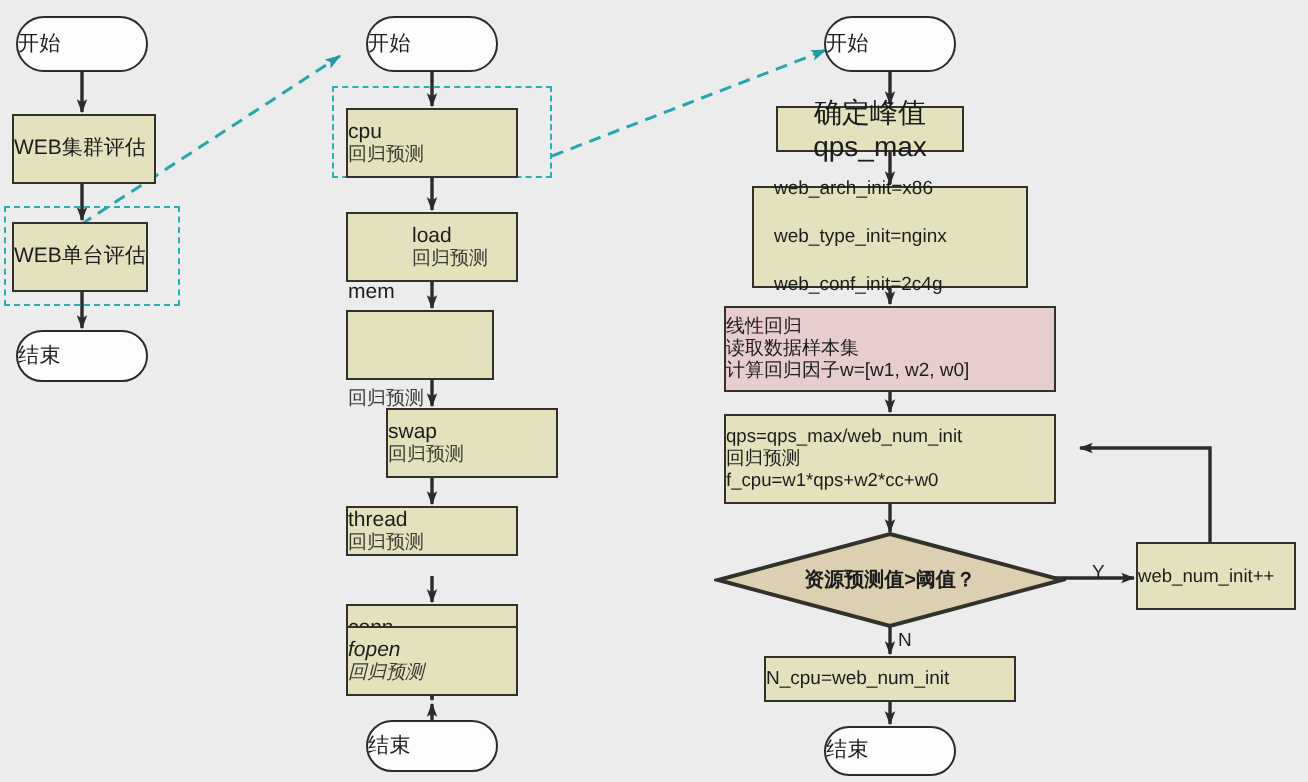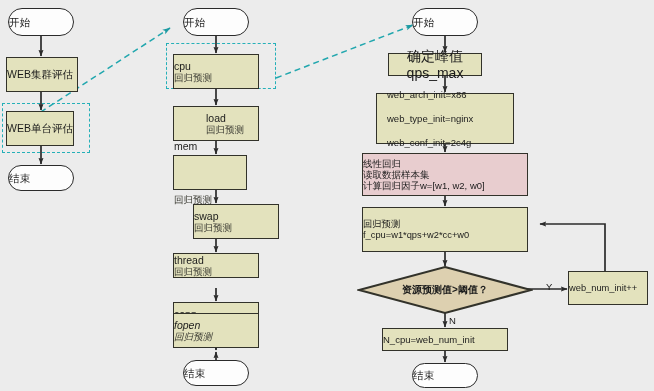--- a/index.html
+++ b/index.html
@@ -227,20 +227,21 @@
     <span class="kv">web_conf_init=2c4g</span>
   </div>
 
   <div class="node proc-pink" style="left:362px; top:153px; width:166px; height:43px;">
     <span class="pl">线性回归</span>
     <span class="pl">读取数据样本集</span>
     <span class="pl">计算回归因子w=[w1, w2, w0]</span>
   </div>
 
   <div class="node proc formula" style="left:362px; top:207px; width:166px; height:45px;">
+    <span class="fl">qps=qps_max/web_num_init</span>
     <span class="fl">回归预测</span>
     <span class="fl">f_cpu=w1*qps+w2*cc+w0</span>
   </div>
 
   <div class="diamond-wrap" style="left:357px; top:265px; width:176px; height:50px;">
     <svg width="176" height="50" viewBox="0 0 176 50">
       <polygon points="88,2 174,25 88,48 2,25" fill="#ddd0b0" stroke="#32322a" stroke-width="2"></polygon>
     </svg>
     <div class="diamond-label">资源预测值&gt;阈值？</div>
   </div>

